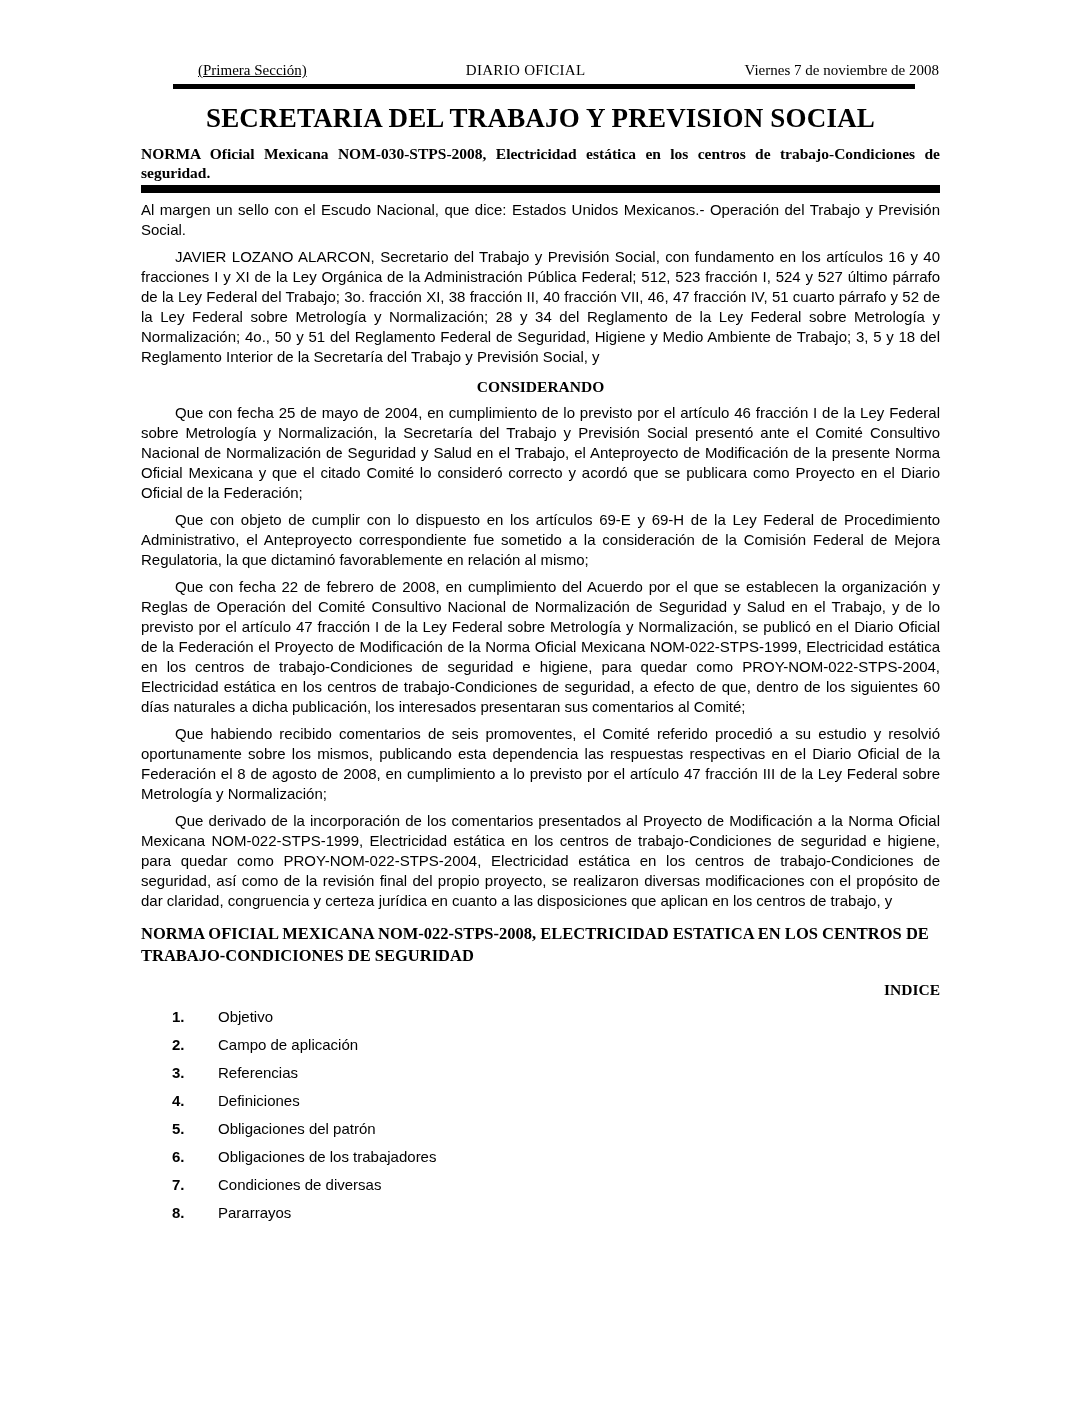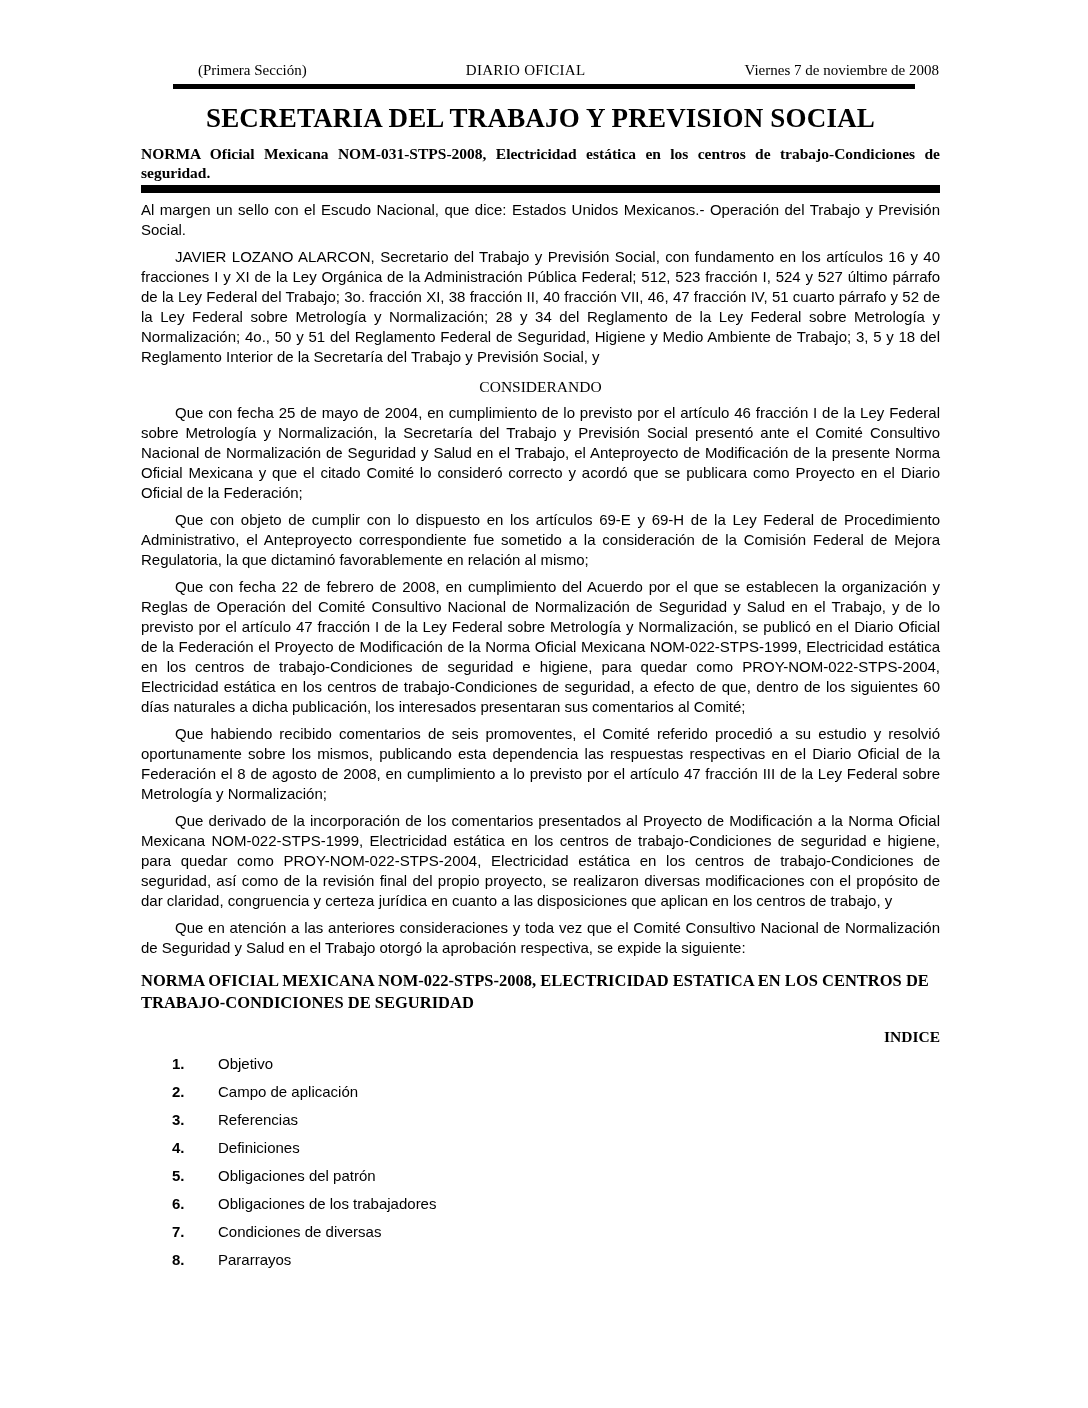--- a/index.html
+++ b/index.html
@@ -11,21 +11,21 @@
     -webkit-font-smoothing: antialiased;
   }
   .page { width: 1088px; height: 1408px; padding: 62px 148px 0 141px; overflow: hidden; }
 
   
   .header-row {
     display: flex; justify-content: space-between; align-items: baseline;
     font-family: "Liberation Serif", serif; font-size: 15px;
     padding: 0 1px 0 57px;
   }
-  .header-left  { font-weight: normal; }
+  .header-left  { font-weight: normal; text-decoration: underline; }
   .header-center{ font-weight: normal; letter-spacing: 0.3px; }
   .header-right { font-weight: normal; }
   .header-rule { height: 5px; background: #000; margin: 5px 25px 0 32px; }
 
   .agency-title {
     font-family: "Liberation Serif", serif; font-weight: bold;
     font-size: 27px; text-align: center; margin-top: 14px; letter-spacing: 0.2px;
   }
 
   .subject-line {
@@ -35,21 +35,21 @@
   .divider-bar { height: 8px; background: #000; margin-top: 3px; }
 
   
   .body-p {
     font-size: 15px; line-height: 20px; text-align: justify;
     margin: 7px 0 0 0; text-indent: 34px;
   }
   .no-indent { text-indent: 0; }
 
   .section-heading {
-    font-family: "Liberation Serif", serif; font-weight: normal;
+    font-family: "Liberation Serif", serif; font-weight: bold;
     font-size: 15.5px; text-align: center; margin-top: 11px;
   }
 
   .norma-title {
     font-family: "Liberation Serif", serif; font-weight: bold;
     font-size: 16.5px; line-height: 22px; text-align: left; margin-top: 12px;
   }
 
   .indice-heading {
     font-family: "Liberation Serif", serif; font-weight: bold;
@@ -68,34 +68,33 @@
 
   <div class="header-row">
     <span class="header-left">(Primera Sección)</span>
     <span class="header-center">DIARIO OFICIAL</span>
     <span class="header-right">Viernes 7 de noviembre de 2008</span>
   </div>
   <div class="header-rule"></div>
 
   <div class="agency-title">SECRETARIA DEL TRABAJO Y PREVISION SOCIAL</div>
 
-  <div class="subject-line">NORMA Oficial Mexicana NOM-031-STPS-2008, Electricidad estática en los centros de trabajo-Condiciones de seguridad.</div>
+  <div class="subject-line">NORMA Oficial Mexicana NOM-030-STPS-2008, Electricidad estática en los centros de trabajo-Condiciones de seguridad.</div>
   <div class="divider-bar"></div>
 
   <p class="body-p no-indent">Al margen un sello con el Escudo Nacional, que dice: Estados Unidos Mexicanos.- Operación del Trabajo y Previsión Social.</p>
   <p class="body-p">JAVIER LOZANO ALARCON, Secretario del Trabajo y Previsión Social, con fundamento en los artículos 16 y 40 fracciones I y XI de la Ley Orgánica de la Administración Pública Federal; 512, 523 fracción I, 524 y 527 último párrafo de la Ley Federal del Trabajo; 3o. fracción XI, 38 fracción II, 40 fracción VII, 46, 47 fracción IV, 51 cuarto párrafo y 52 de la Ley Federal sobre Metrología y Normalización; 28 y 34 del Reglamento de la Ley Federal sobre Metrología y Normalización; 4o., 50 y 51 del Reglamento Federal de Seguridad, Higiene y Medio Ambiente de Trabajo; 3, 5 y 18 del Reglamento Interior de la Secretaría del Trabajo y Previsión Social, y</p>
 
   <div class="section-heading">CONSIDERANDO</div>
 
   <p class="body-p">Que con fecha 25 de mayo de 2004, en cumplimiento de lo previsto por el artículo 46 fracción I de la Ley Federal sobre Metrología y Normalización, la Secretaría del Trabajo y Previsión Social presentó ante el Comité Consultivo Nacional de Normalización de Seguridad y Salud en el Trabajo, el Anteproyecto de Modificación de la presente Norma Oficial Mexicana y que el citado Comité lo consideró correcto y acordó que se publicara como Proyecto en el Diario Oficial de la Federación;</p>
   <p class="body-p">Que con objeto de cumplir con lo dispuesto en los artículos 69-E y 69-H de la Ley Federal de Procedimiento Administrativo, el Anteproyecto correspondiente fue sometido a la consideración de la Comisión Federal de Mejora Regulatoria, la que dictaminó favorablemente en relación al mismo;</p>
   <p class="body-p">Que con fecha 22 de febrero de 2008, en cumplimiento del Acuerdo por el que se establecen la organización y Reglas de Operación del Comité Consultivo Nacional de Normalización de Seguridad y Salud en el Trabajo, y de lo previsto por el artículo 47 fracción I de la Ley Federal sobre Metrología y Normalización, se publicó en el Diario Oficial de la Federación el Proyecto de Modificación de la Norma Oficial Mexicana NOM-022-STPS-1999, Electricidad estática en los centros de trabajo-Condiciones de seguridad e higiene, para quedar como PROY-NOM-022-STPS-2004, Electricidad estática en los centros de trabajo-Condiciones de seguridad, a efecto de que, dentro de los siguientes 60 días naturales a dicha publicación, los interesados presentaran sus comentarios al Comité;</p>
   <p class="body-p">Que habiendo recibido comentarios de seis promoventes, el Comité referido procedió a su estudio y resolvió oportunamente sobre los mismos, publicando esta dependencia las respuestas respectivas en el Diario Oficial de la Federación el 8 de agosto de 2008, en cumplimiento a lo previsto por el artículo 47 fracción III de la Ley Federal sobre Metrología y Normalización;</p>
   <p class="body-p">Que derivado de la incorporación de los comentarios presentados al Proyecto de Modificación a la Norma Oficial Mexicana NOM-022-STPS-1999, Electricidad estática en los centros de trabajo-Condiciones de seguridad e higiene, para quedar como PROY-NOM-022-STPS-2004, Electricidad estática en los centros de trabajo-Condiciones de seguridad, así como de la revisión final del propio proyecto, se realizaron diversas modificaciones con el propósito de dar claridad, congruencia y certeza jurídica en cuanto a las disposiciones que aplican en los centros de trabajo, y</p>
-  <p class="body-p">Que en atención a las anteriores consideraciones y toda vez que el Comité Consultivo Nacional de Normalización de Seguridad y Salud en el Trabajo otorgó la aprobación respectiva, se expide la siguiente:</p>
 
   <div class="norma-title">
     <div>NORMA OFICIAL MEXICANA NOM-022-STPS-2008, ELECTRICIDAD ESTATICA EN LOS CENTROS DE</div>
     <div>TRABAJO-CONDICIONES DE SEGURIDAD</div>
   </div>
 
   <div class="indice-heading">INDICE</div>
 
   <div class="index-list">
     <div class="index-row">

